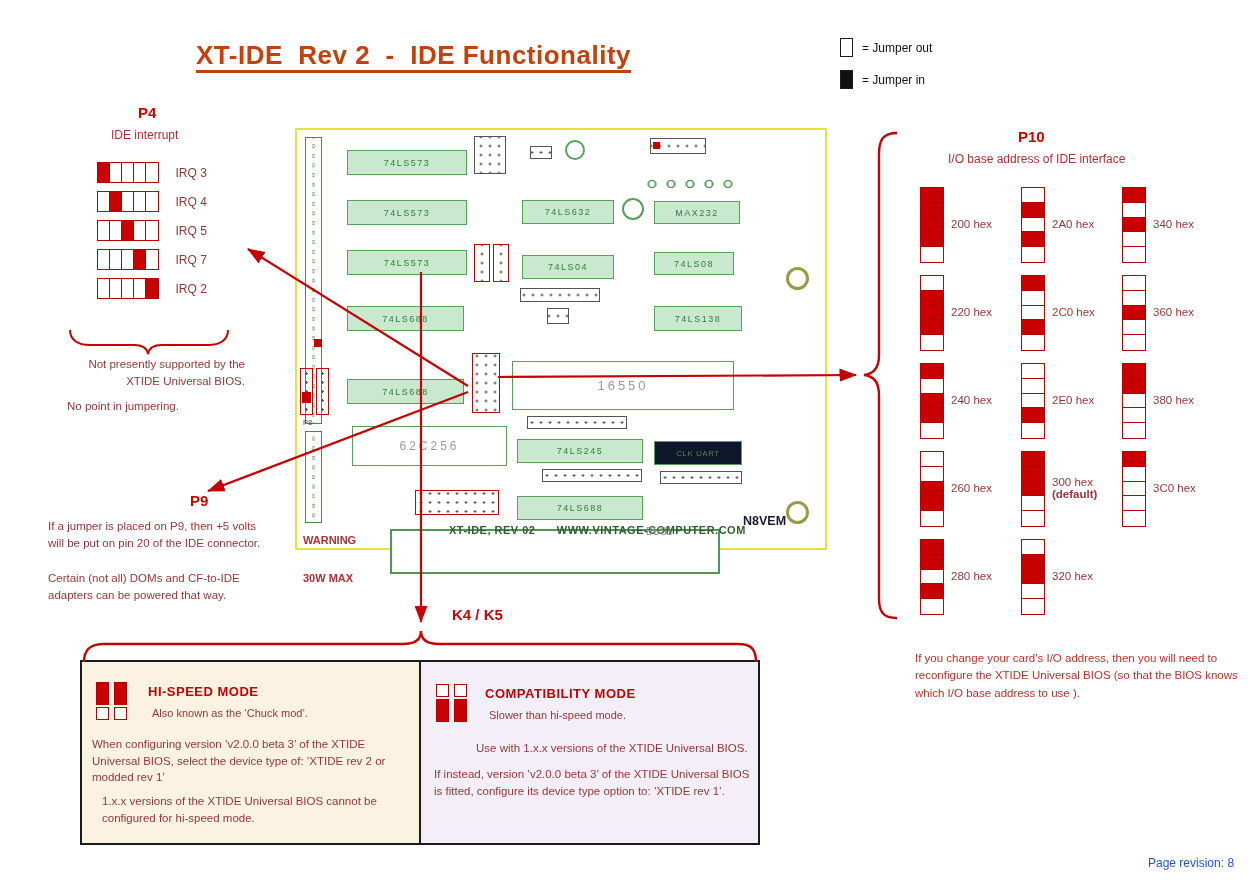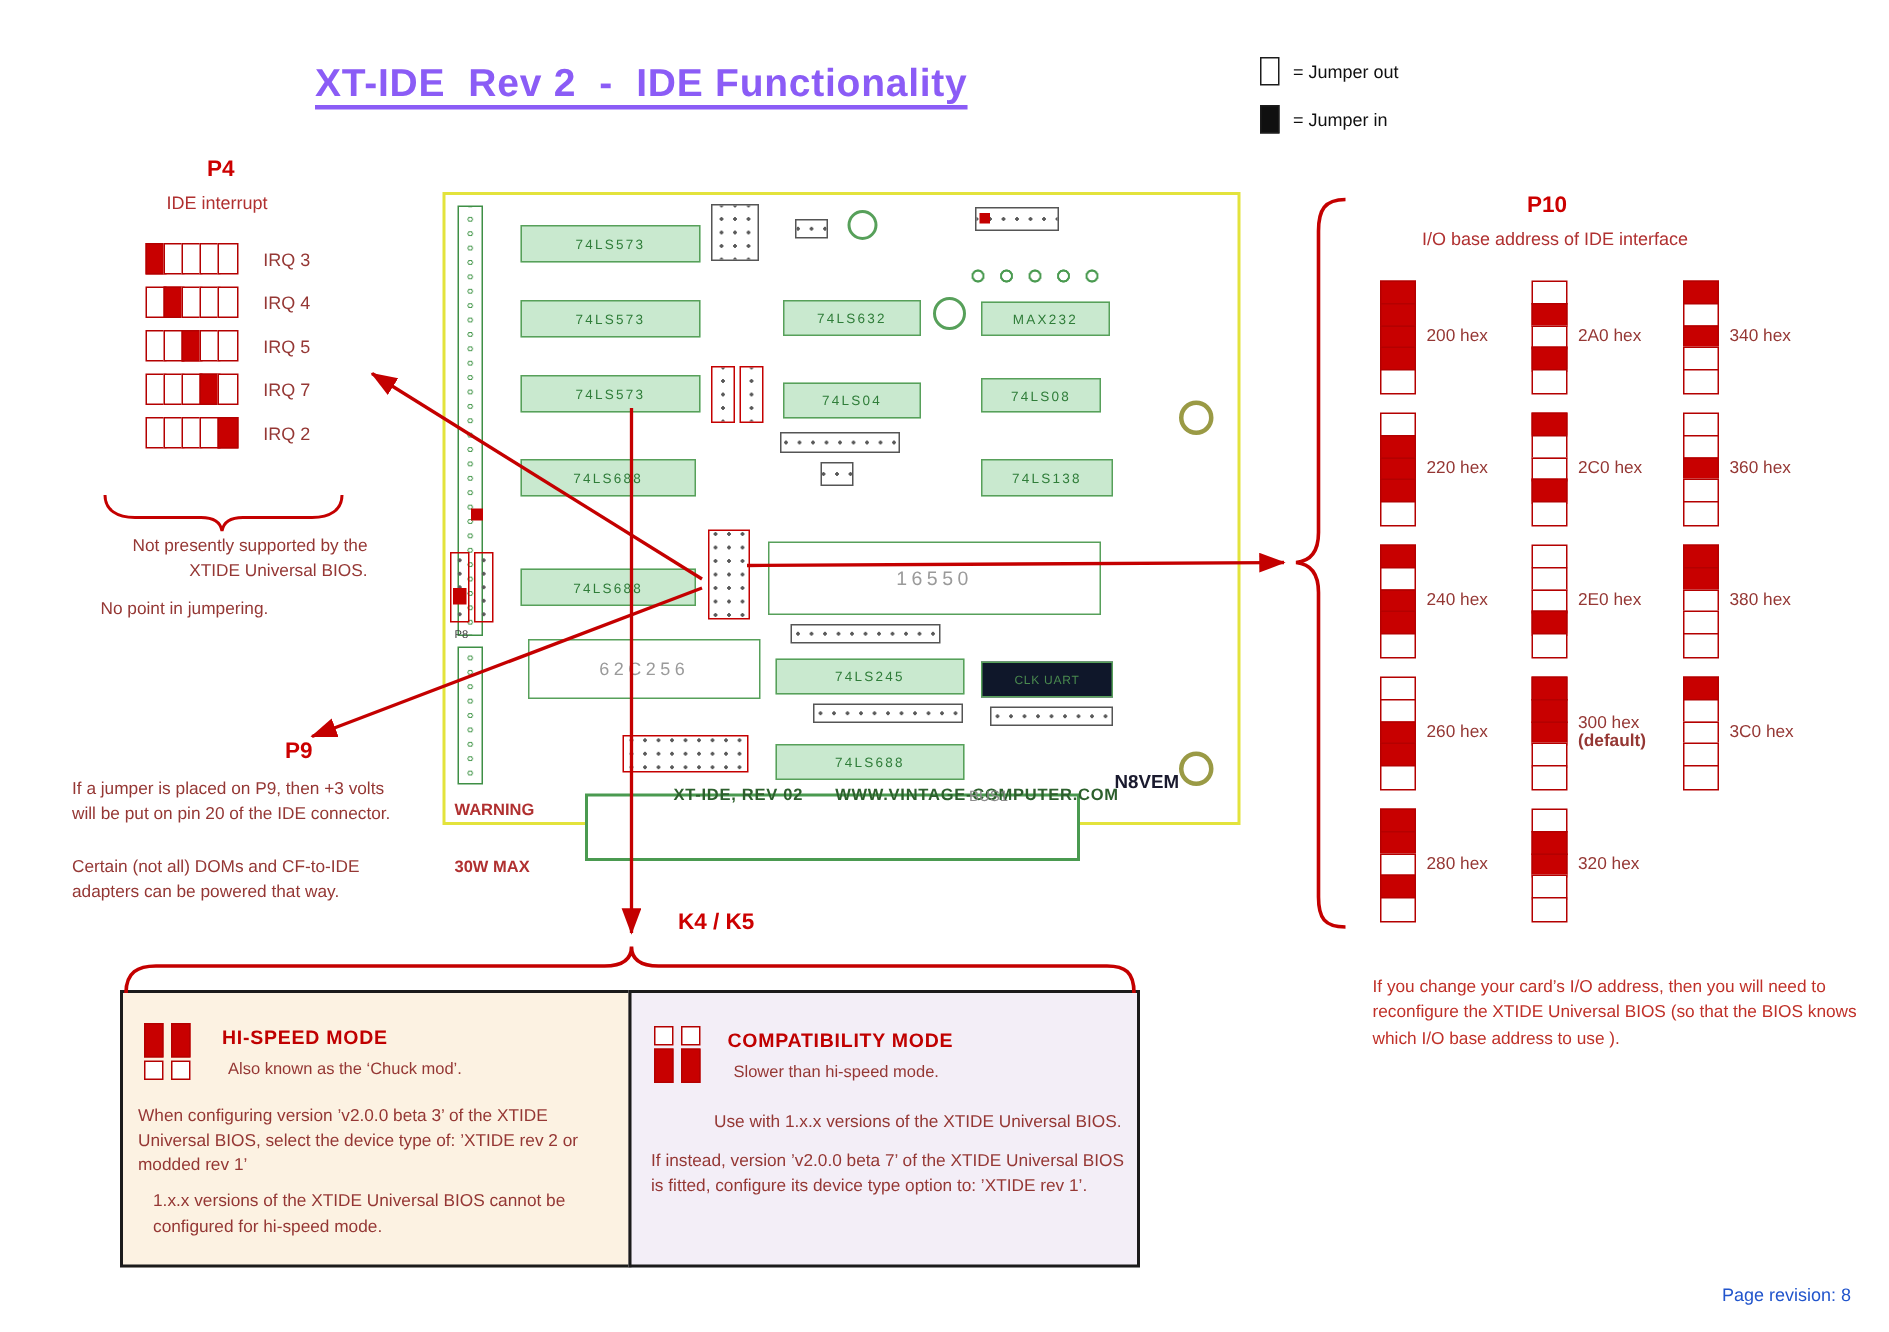--- a/index.html
+++ b/index.html
@@ -4,21 +4,21 @@
 <style>
   html,body{margin:0;padding:0;}
   body{
     width:1259px;height:888px;position:relative;background:#fff;
     font-family:"Liberation Sans", sans-serif;color:#222;overflow:hidden;
   }
   .abs{position:absolute;}
 
   
   .page-title{
-    left:210px;top:40px;font-size:26px;font-weight:bold;color:#8b5cf6;
+    left:196px;top:40px;font-size:26px;font-weight:bold;color:#c2410c;
     white-space:pre;text-decoration:underline;text-underline-offset:6px;
     text-decoration-thickness:2.5px;letter-spacing:0.5px;
   }
   .legend-row{display:flex;align-items:center;gap:9px;}
   .legend-box{width:13px;height:19px;border:1.6px solid #1c1c1c;background:#fff;box-sizing:border-box;}
   .legend-box.filled{background:#101010;}
   .legend-text{font-size:12px;color:#101010;}
 
   
   .jblock{display:flex;}
@@ -161,21 +161,21 @@
         <span class="jcell jin"></span>
       </div>
       <div class="p4-label">IRQ 2</div>
     </div>
   </div>
 
 <div class="abs body-red" style="left:67px;top:356px;width:178px;text-align:right;">Not presently supported by the XTIDE Universal BIOS.</div>
 <div class="abs body-red" style="left:67px;top:398px;width:178px;">No point in jumpering.</div>
 
 <div class="abs sec-title" style="left:190px;top:492px;">P9</div>
-<div class="abs body-red" style="left:48px;top:518px;width:214px;">If a jumper is placed on P9, then +3 volts will be put on pin 20 of the IDE connector.</div>
+<div class="abs body-red" style="left:48px;top:518px;width:214px;">If a jumper is placed on P9, then +5 volts will be put on pin 20 of the IDE connector.</div>
 <div class="abs body-red" style="left:48px;top:570px;width:214px;">Certain (not all) DOMs and CF-to-IDE adapters can be powered that way.</div>
 
 <div class="abs pcb">
 
   <div class="greenstrip" style="left:8px;top:7px;width:17px;height:287px;"></div>
   <div class="greenstrip" style="left:8px;top:301px;width:17px;height:92px;"></div>
 
   <div class="chip" style="left:50px;top:20px;width:120px;height:25px;">74LS573</div>
   <div class="chip" style="left:50px;top:70px;width:120px;height:25px;">74LS573</div>
   <div class="chip" style="left:50px;top:120px;width:120px;height:25px;">74LS573</div>
@@ -461,21 +461,21 @@
           <span class="jcell jin"></span>
         </div>
       <div class="kcol jblock">
           <span class="jcell jout"></span>
           <span class="jcell jin"></span>
         </div>
     </div>
     <div class="abs mode-title" style="left:64px;top:24px;">COMPATIBILITY MODE</div>
     <div class="abs body-red" style="left:68px;top:46px;font-size:11px;">Slower than hi-speed mode.</div>
     <div class="abs body-red" style="left:13px;top:78px;width:320px;margin-left:42px;">Use with 1.x.x versions of the XTIDE Universal BIOS.</div>
-    <div class="abs body-red" style="left:13px;top:104px;width:320px;">If instead, version ’v2.0.0 beta 7’ of the XTIDE Universal BIOS is fitted, configure its device type option to: ’XTIDE rev 1’.</div>
+    <div class="abs body-red" style="left:13px;top:104px;width:320px;">If instead, version ’v2.0.0 beta 3’ of the XTIDE Universal BIOS is fitted, configure its device type option to: ’XTIDE rev 1’.</div>
   </div>
 </div>
 
 <div class="abs page-rev">Page revision: 8</div>
 
 <svg class="overlay" width="1259" height="888" viewBox="0 0 1259 888">
   <defs>
     <marker id="ah" markerWidth="10" markerHeight="8" refX="7.5" refY="3" orient="auto">
       <path d="M0,0 L8,3 L0,6 Z" fill="#c40000"></path>
     </marker>

